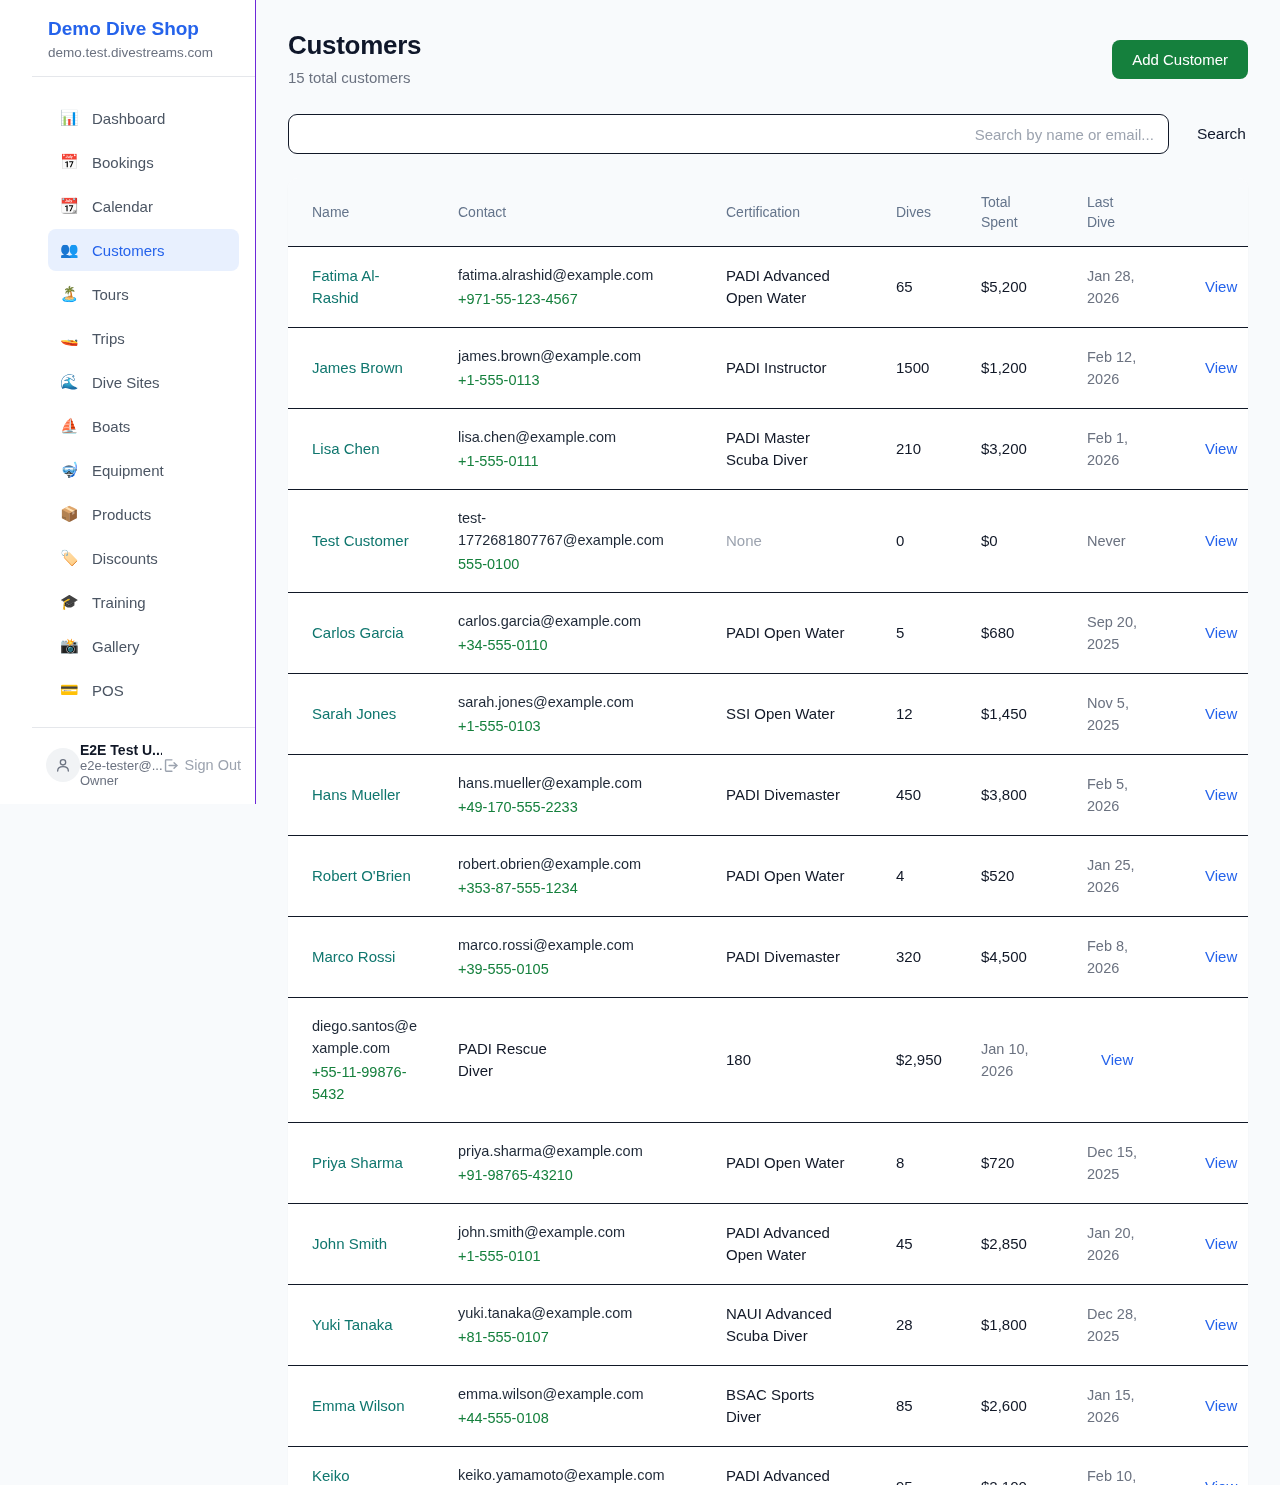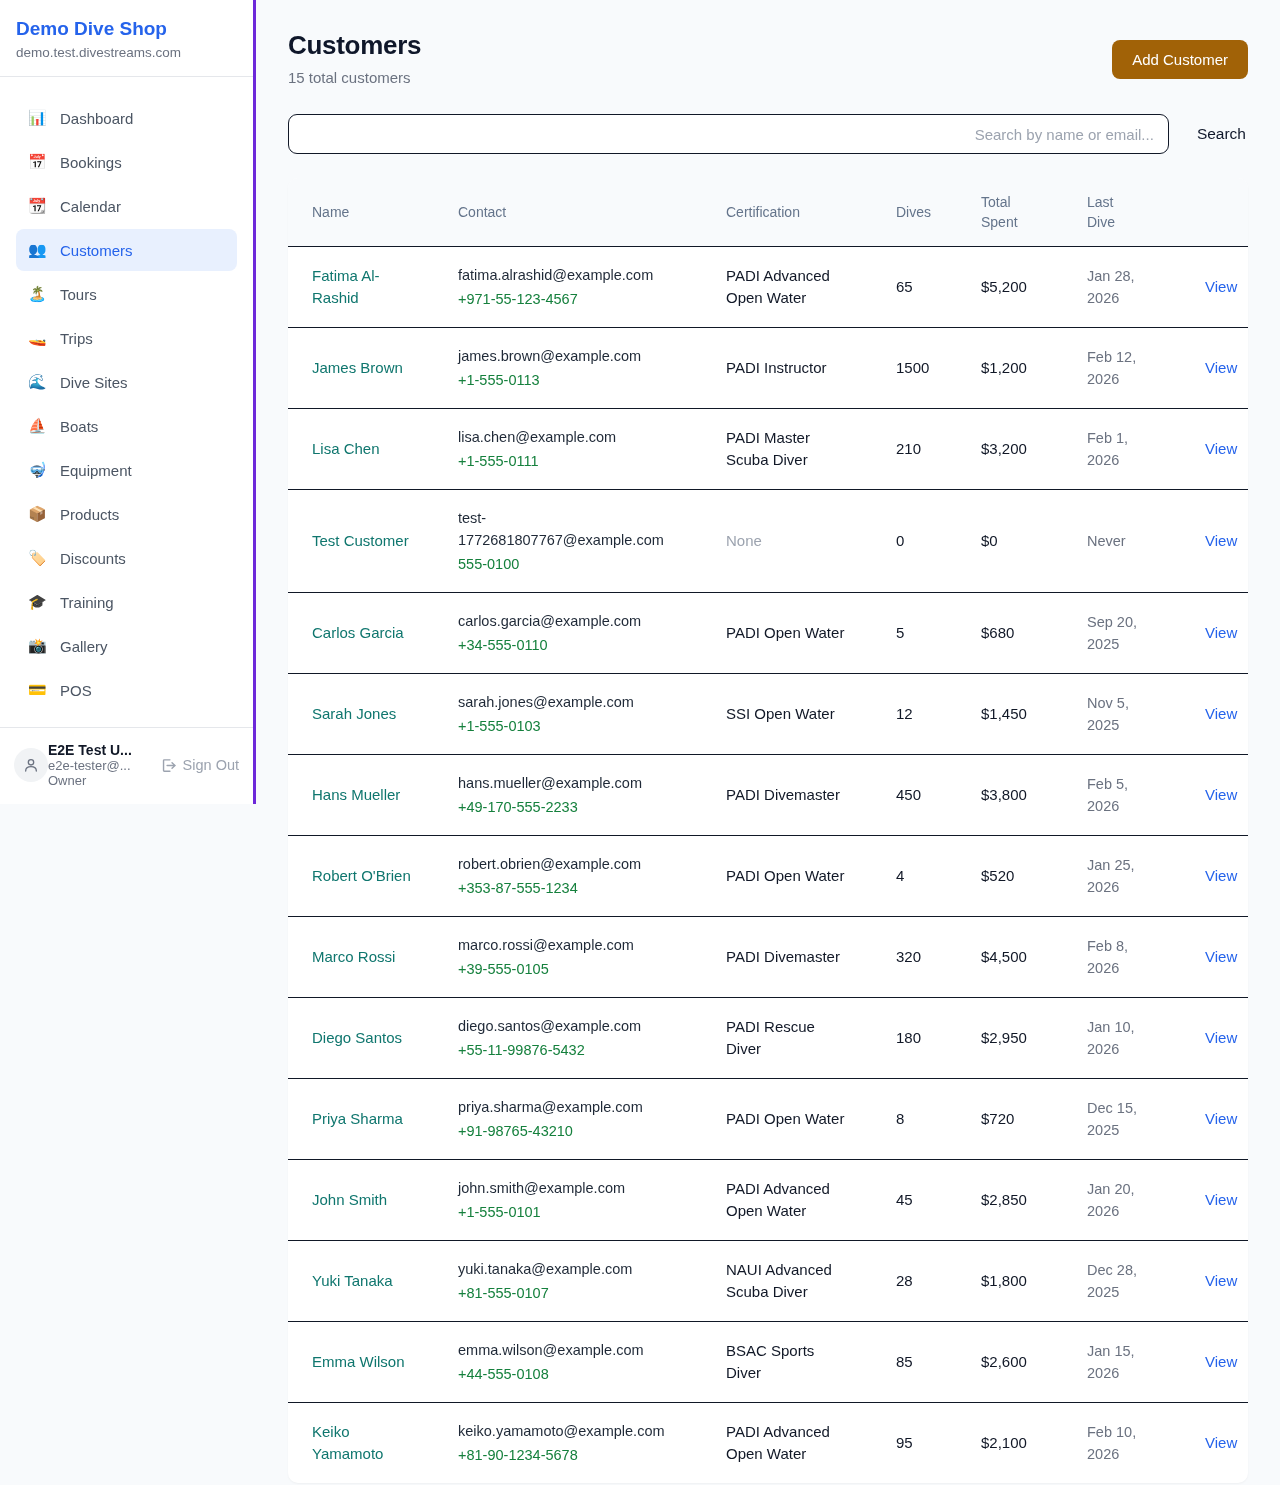--- a/index.html
+++ b/index.html
@@ -9,21 +9,22 @@
     background:#f8fafc;
     color:#111827;
     min-height:1485px;
     position:relative;
   }
 
   
   .sidebar {
     position:absolute; top:0; left:0; width:256px;
     background:#ffffff;
-    border-right:3px solid #6d28d9;
+    border-right:1px solid #6d28d9;
+    padding-left:32px;
   }
   .sidebar-header { padding:18px 16px 16px 16px; border-bottom:1px solid #e5e7eb; }
   .shop-name { color:#2563eb; font-size:19px; font-weight:bold; }
   .shop-domain { color:#6b7280; font-size:13.5px; margin-top:5px; }
   .nav { padding:20px 16px 14px 16px; }
   .nav-item {
     display:flex; align-items:center; gap:12px;
     height:42px; padding:0 12px; margin-bottom:2px;
     border-radius:8px; cursor:pointer;
     color:#4b5563; font-size:15px;
@@ -48,21 +49,21 @@
     display:flex; align-items:center; gap:6px;
     color:#9ca3af; font-size:14.5px; cursor:pointer; white-space:nowrap;
   }
 
   
   .main { margin-left:256px; padding:30px 32px 26px 32px; }
   .page-header { display:flex; justify-content:space-between; align-items:flex-start; }
   .page-title { font-size:26px; font-weight:bold; color:#0f172a; letter-spacing:-0.3px; }
   .page-subtitle { font-size:15px; color:#6b7280; margin-top:8px; }
   .btn-primary {
-    background:#a16207; color:#ffffff; border:none; cursor:pointer;
+    background:#15803d; color:#ffffff; border:none; cursor:pointer;
     font-family:inherit; font-size:15px; font-weight:500;
     padding:11px 20px; border-radius:8px; margin-top:10px;
   }
   .search-row { display:flex; align-items:center; margin-top:28px; gap:26px; }
   .search-input {
     flex:1; height:40px; padding:0 14px;
     font-family:inherit; font-size:15px; color:#111827;
     border:1px solid #111827; border-radius:9px; background:#ffffff; outline:none;text-align:right;
   }
   .search-input::placeholder { color:#9ca3af; }
@@ -390,23 +391,20 @@
     <div class="td col-3">320</div>
     <div class="td col-4">$4,500</div>
     <div class="td col-5">
       <span class="lastdive">Feb 8, 2026</span>
     </div>
     <div class="td col-6">
       <a class="view-link">View</a>
     </div>
   </div>
         <div class="tr">
-    <div class="td col-0">
-      <a class="name-link">Diego Santos</a>
-    </div>
     <div class="td col-1">
       <div class="email">diego.santos@example.com</div>
       <div class="phone">+55-11-99876-5432</div>
     </div>
     <div class="td col-2">
       <span class="cert">PADI Rescue Diver</span>
     </div>
     <div class="td col-3">180</div>
     <div class="td col-4">$2,950</div>
     <div class="td col-5">

